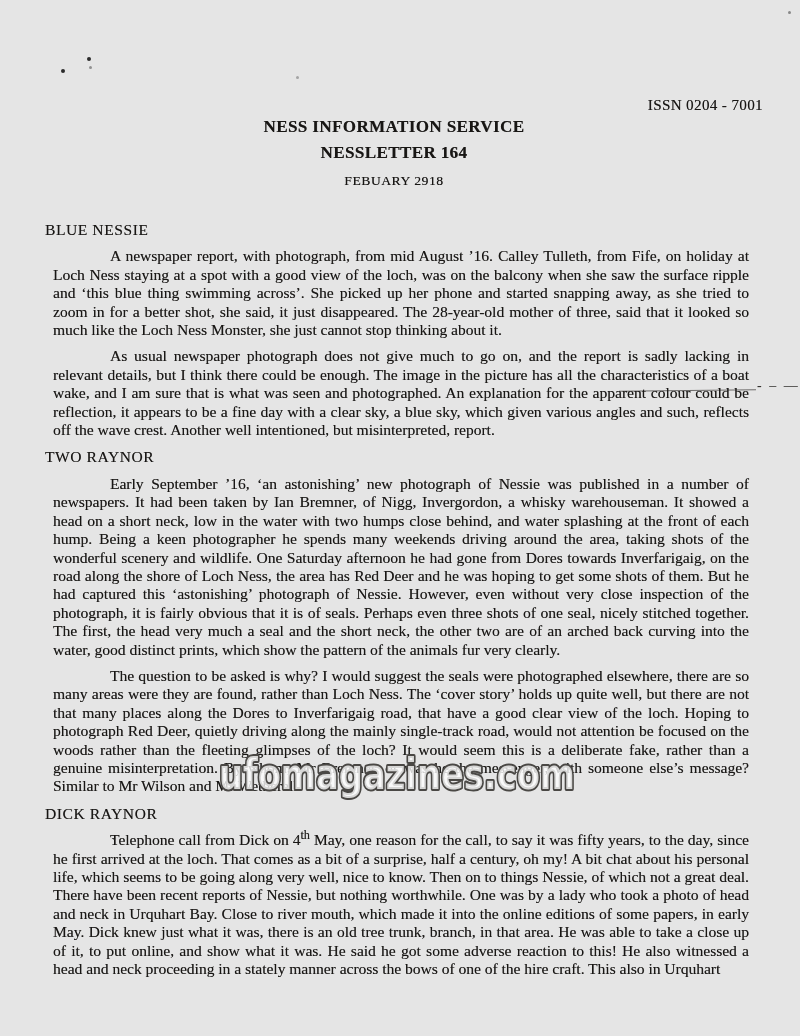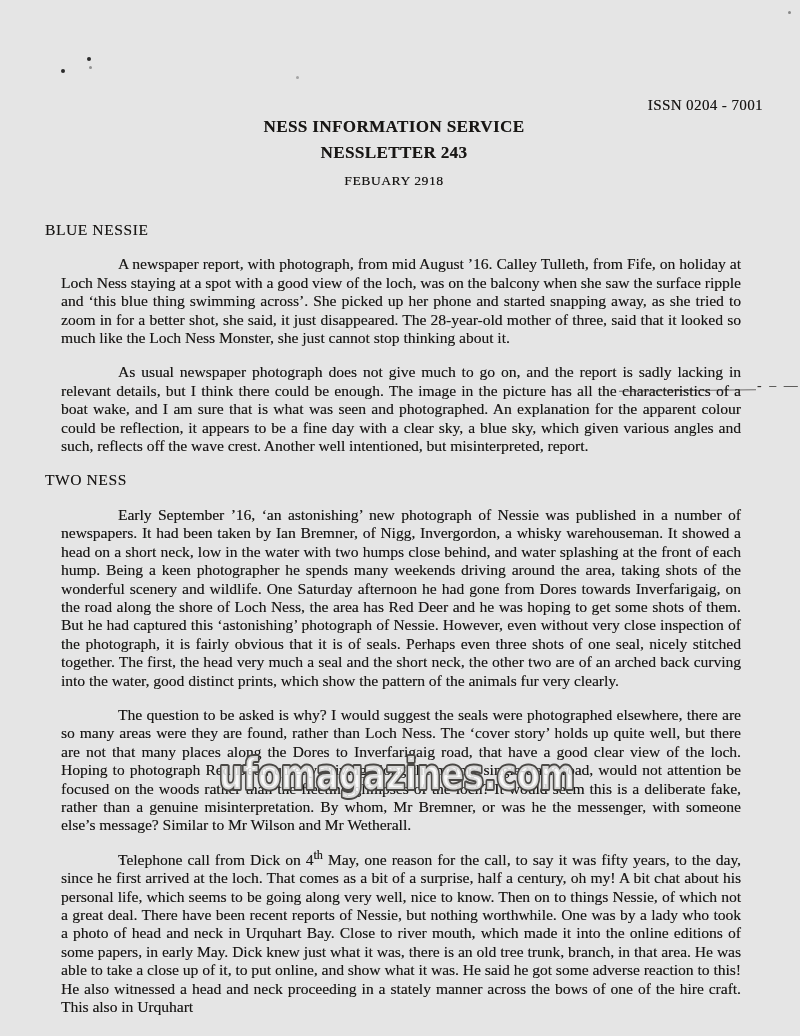--- a/index.html
+++ b/index.html
@@ -36,21 +36,21 @@
     font-size:15.5px; line-height:18.4px;
     text-align:justify;
     text-shadow:0.2px 0.2px 0.3px rgba(25,25,25,0.5);
     font-family:Liberation Serif, serif;
   }
   .section { margin-top:9px; }
   .section:first-child { margin-top:0; }
   .section-heading {
     font-weight:400; letter-spacing:0.6px;
   }
-  .content p { margin:16px; text-indent:57px; }
+  .content p { margin:8px; text-indent:57px; }
   .dr-para { position:relative; }
   .stray-tick {
     position:absolute; left:1px; top:3px;
     font-size:15px; color:#2a2a2a;
   }
   sup.ord { font-size:12px; line-height:0; vertical-align:super; }
   .watermark {
     position:absolute; left:0; top:744px; width:800px; height:62px;
     pointer-events:none;
   }
@@ -73,39 +73,40 @@
 </style>
 </head>
 <body>
 
 <div class="page">
 
   <div class="issn">ISSN 0204 - 7001</div>
 
   <div class="masthead">
     <div class="mast-line1">NESS INFORMATION SERVICE</div>
-    <div class="mast-line2">NESSLETTER 243</div>
+    <div class="mast-line2">NESSLETTER 164</div>
     <div class="mast-date">FEBUARY 2918</div>
   </div>
 
   <div class="content">
 
     <div class="section">
       <div class="section-heading">BLUE NESSIE</div>
       <p>A newspaper report, with photograph, from mid August ’16. Calley Tulleth, from Fife, on holiday at Loch Ness staying at a spot with a good view of the loch, was on the balcony when she saw the surface ripple and ‘this blue thing swimming across’. She picked up her phone and started snapping away, as she tried to zoom in for a better shot, she said, it just disappeared. The 28-year-old mother of three, said that it looked so much like the Loch Ness Monster, she just cannot stop thinking about it.</p>
       <p>As usual newspaper photograph does not give much to go on, and the report is sadly lacking in relevant details, but I think there could be enough. The image in the picture has all the characteristics of a boat wake, and I am sure that is what was seen and photographed. An explanation for the apparent colour could be reflection, it appears to be a fine day with a clear sky, a blue sky, which given various angles and such, reflects off the wave crest. Another well intentioned, but misinterpreted, report.</p>
     </div>
 
     <div class="section">
-      <div class="section-heading">TWO NESS</div>
+      <div class="section-heading">TWO RAYNOR</div>
       <p>Early September ’16, ‘an astonishing’ new photograph of Nessie was published in a number of newspapers. It had been taken by Ian Bremner, of Nigg, Invergordon, a whisky warehouseman. It showed a head on a short neck, low in the water with two humps close behind, and water splashing at the front of each hump. Being a keen photographer he spends many weekends driving around the area, taking shots of the wonderful scenery and wildlife. One Saturday afternoon he had gone from Dores towards Inverfarigaig, on the road along the shore of Loch Ness, the area has Red Deer and he was hoping to get some shots of them. But he had captured this ‘astonishing’ photograph of Nessie. However, even without very close inspection of the photograph, it is fairly obvious that it is of seals. Perhaps even three shots of one seal, nicely stitched together. The first, the head very much a seal and the short neck, the other two are of an arched back curving into the water, good distinct prints, which show the pattern of the animals fur very clearly.</p>
       <p>The question to be asked is why? I would suggest the seals were photographed elsewhere, there are so many areas were they are found, rather than Loch Ness. The ‘cover story’ holds up quite well, but there are not that many places along the Dores to Inverfarigaig road, that have a good clear view of the loch. Hoping to photograph Red Deer, quietly driving along the mainly single-track road, would not attention be focused on the woods rather than the fleeting glimpses of the loch? It would seem this is a deliberate fake, rather than a genuine misinterpretation. By whom, Mr Bremner, or was he the messenger, with someone else’s message? Similar to Mr Wilson and Mr Wetherall.</p>
     </div>
 
     <div class="section">
+      <div class="section-heading">DICK RAYNOR</div>
       <p class="dr-para"><span class="stray-tick">`</span><span>Telephone call from Dick on 4</span><sup class="ord">th</sup><span> May, one reason for the call, to say it was fifty years, to the day, since he first arrived at the loch. That comes as a bit of a surprise, half a century, oh my! A bit chat about his personal life, which seems to be going along very well, nice to know. Then on to things Nessie, of which not a great deal. There have been recent reports of Nessie, but nothing worthwhile. One was by a lady who took a photo of head and neck in Urquhart Bay. Close to river mouth, which made it into the online editions of some papers, in early May. Dick knew just what it was, there is an old tree trunk, branch, in that area. He was able to take a close up of it, to put online, and show what it was. He said he got some adverse reaction to this! He also witnessed a head and neck proceeding in a stately manner across the bows of one of the hire craft. This also in Urquhart</span></p>
     </div>
 
   </div>
 
   <svg class="watermark" viewBox="0 0 800 62" width="800" height="62">
     <text x="397" y="45" text-anchor="middle" textLength="356" lengthAdjust="spacingAndGlyphs" font-family="DejaVu Sans, sans-serif" font-size="42" font-weight="bold" stroke="#4a4845" stroke-width="4" stroke-linejoin="round" fill="#ffffff" fill-opacity="0.78" paint-order="stroke">ufomagazines.com</text>
   </svg>
 
   <div class="strike-line"></div>

